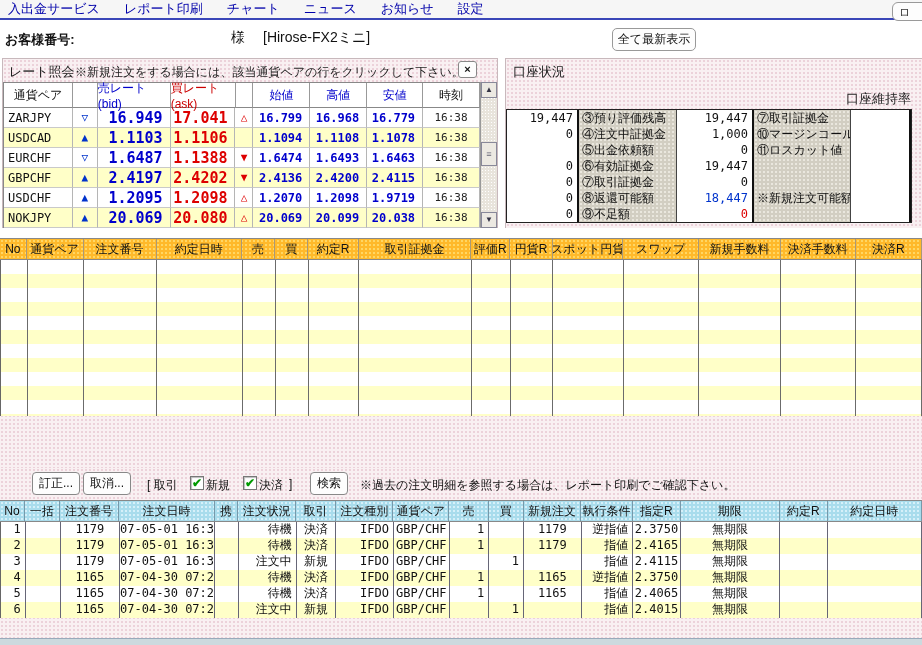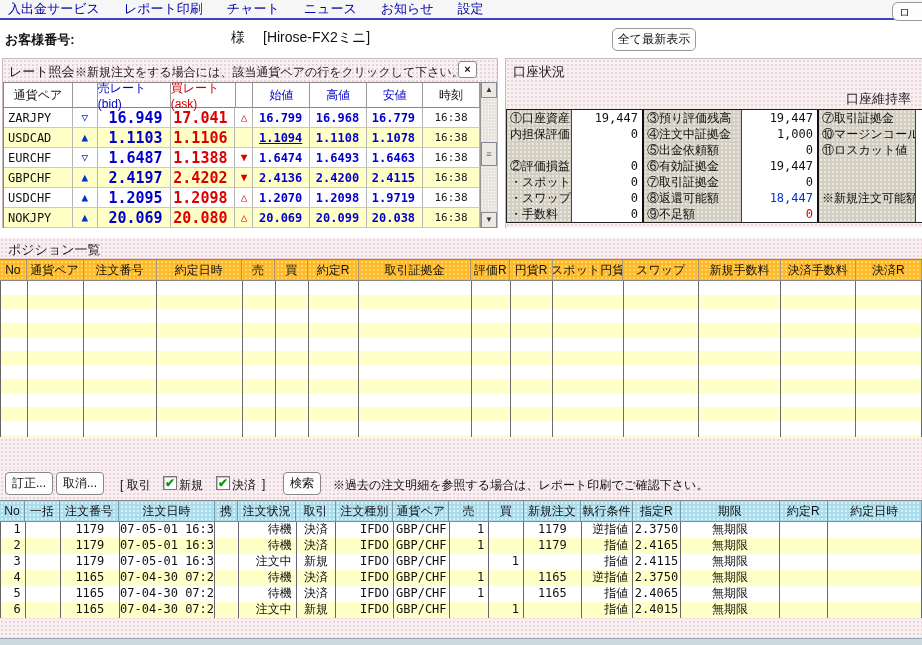--- a/index.html
+++ b/index.html
@@ -85,21 +85,21 @@
   .thead-flex .hcell { display:flex; align-items:center; justify-content:center; font-size:12px; color:#111;
       border-right:1px solid #a97; white-space:nowrap; overflow:hidden; }
   #pos-body { height:156px; overflow:hidden; border-left:1px solid #666; }
   .stripe { display:flex; height:14px; background:#fff; }
   .stripe.alt { background:#ffffc8; }
   .stripe .scell { border-right:1px solid #6b6b6b; height:14px; }
 
   
   #ord-section { position:absolute; left:0; top:468px; width:922px; height:177px; }
   #ord-title { height:21px; padding:3px 0 0 8px; border-bottom:1px solid #e2d2d6; }
-  #ord-toolbar { position:relative; height:32px; }
+  #ord-toolbar { position:relative; height:32px;margin-left:27px; }
   .tb-btn { position:absolute; top:4px; height:23px; background:#fdfdfd; border:1px solid #888; border-radius:4px;
       font-size:12px; text-align:center; cursor:pointer; padding:0 6px; line-height:21px; }
   #btn-edit { left:5px; } #btn-cancel { left:56px; } #btn-search { left:283px; width:38px; }
   .tb-text { position:absolute; top:9px; font-size:12px; white-space:nowrap; }
   #flt-prefix { left:120px; } #flt-suffix { left:262px; } #ord-note { left:333px; }
   .chk { position:absolute; top:8px; width:14px; height:14px; background:#fff; border:1px solid #777;
       box-shadow:inset 1px 1px 1px #bbb; font-size:12px; line-height:13px; text-align:center; color:#009900; font-weight:bold; cursor:pointer; }
   #chk-new { left:163px; } #chk-close { left:216px; }
   #lbl-new { left:179px; } #lbl-close { left:232px; }
   .thead-flex.blue .hcell { border-right:1px solid #79a; }
@@ -160,21 +160,21 @@
           <div class="cell num ohl" style="width: 57px;">16.968</div>
           <div class="cell num ohl" style="width: 56px;">16.779</div>
           <div class="cell timev" style="width: 57px;">16:38</div>
         </div>
         <div class="rrow alt">
           <div class="cell pair" style="width: 69px;">USDCAD</div>
           <div class="cell arr arr-blue" style="width: 25px;">▲</div>
           <div class="cell num bidv" style="width: 73px;">1.1103</div>
           <div class="cell num askv" style="width: 65px;">1.1106</div>
           <div class="cell arr arr-red" style="width: 18px;"></div>
-          <div class="cell num ohl" style="width: 57px; text-decoration: underline;">1.1094</div>
+          <div class="cell num ohl" style="width: 57px;">1.1094</div>
           <div class="cell num ohl" style="width: 57px;">1.1108</div>
           <div class="cell num ohl" style="width: 56px;">1.1078</div>
           <div class="cell timev" style="width: 57px;">16:38</div>
         </div>
         <div class="rrow">
           <div class="cell pair" style="width: 69px;">EURCHF</div>
           <div class="cell arr arr-blue" style="width: 25px;">▽</div>
           <div class="cell num bidv" style="width: 73px;">1.6487</div>
           <div class="cell num askv" style="width: 65px;">1.1388</div>
           <div class="cell arr arr-red" style="width: 18px;">▼</div>
@@ -222,29 +222,20 @@
     <div class="sbtn" style="top:0;">▲</div>
     <div id="rate-thumb">≡</div>
     <div class="sbtn" style="bottom:0;">▼</div>
   </div>
 </div>
 
 <div id="acct-panel" class="dots-pink">
   <div id="acct-title" class="panel-title">口座状況</div>
   <div id="acct-maint">口座維持率</div>
   <div id="acct-table">
-      <div class="acol" style="width: 65px;">
-        <div class="acell lab dots-gray">①口座資産</div>
-        <div class="acell lab dots-gray">内担保評価</div>
-        <div class="acell lab dots-gray"></div>
-        <div class="acell lab dots-gray">②評価損益</div>
-        <div class="acell lab dots-gray">・スポット</div>
-        <div class="acell lab dots-gray">・スワップ</div>
-        <div class="acell lab dots-gray">・手数料</div>
-      </div>
       <div class="acol pair-end" style="width: 72px;">
         <div class="acell val">19,447</div>
         <div class="acell val">0</div>
         <div class="acell val"></div>
         <div class="acell val">0</div>
         <div class="acell val">0</div>
         <div class="acell val">0</div>
         <div class="acell val">0</div>
       </div>
       <div class="acol" style="width: 98px;">
@@ -280,21 +271,20 @@
         <div class="acell val"></div>
         <div class="acell val"></div>
         <div class="acell val"></div>
         <div class="acell val"></div>
         <div class="acell val"></div>
       </div>
     </div>
 </div>
 
 <div id="pos-section" class="dots-pink">
-  <div id="pos-title" class="panel-title">ポジション一覧</div>
   <div class="thead-flex dots-orange" id="pos-head">
       <div class="hcell" style="width: 28px;">No</div>
       <div class="hcell" style="width: 60px;">通貨ペア</div>
       <div class="hcell" style="width: 77px;">注文番号</div>
       <div class="hcell" style="width: 90px;">約定日時</div>
       <div class="hcell" style="width: 35px;">売</div>
       <div class="hcell" style="width: 35px;">買</div>
       <div class="hcell" style="width: 53px;">約定R</div>
       <div class="hcell" style="width: 119px;">取引証拠金</div>
       <div class="hcell" style="width: 41px;">評価R</div>

